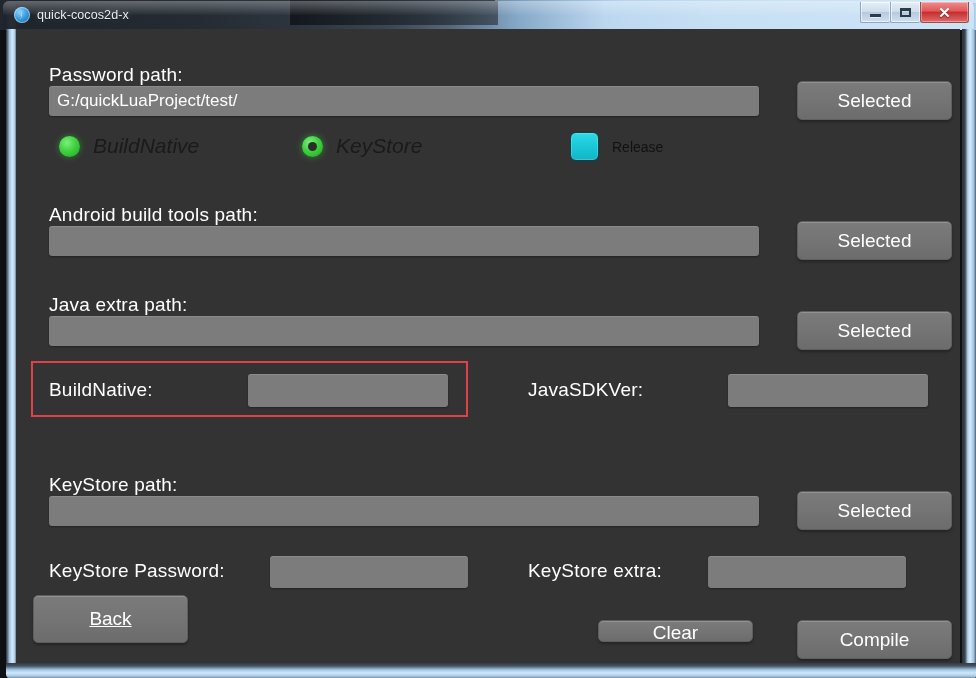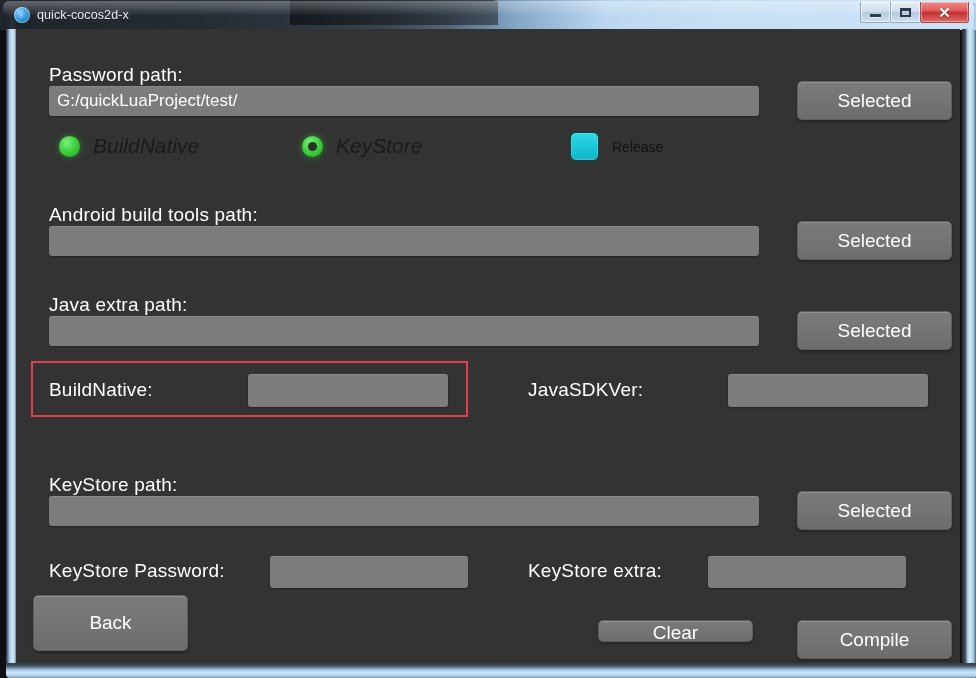--- a/index.html
+++ b/index.html
@@ -320,19 +320,19 @@
   <div class="row-label abs" style="left:33px; top:445px;">KeyStore path:</div>
   <input class="text-input abs" style="left: 33px; top: 467px; width: 710px;" value="">
   <button class="btn abs" style="left:781px; top:462px; width:155px; height:39px;">Selected</button>
 
   <div class="row-label abs" style="left:33px; top:531px;">KeyStore Password:</div>
   <input class="text-input abs" style="left: 254px; top: 527px; width: 198px; height: 32px;" type="password" value="">
 
   <div class="row-label abs" style="left:512px; top:531px;">KeyStore extra:</div>
   <input class="text-input abs" style="left: 692px; top: 527px; width: 198px; height: 32px;" value="">
 
-  <button class="btn abs" style="left:17px; top:566px; width:155px; height:56px;">Back</button>
+  <button class="btn abs" style="left:17px; top:566px; width:155px; height:48px;text-decoration:underline;">Back</button>
   <button class="btn abs" style="left:582px; top:591px; width:155px; height:22px;">Clear</button>
   <button class="btn abs" style="left:781px; top:591px; width:155px; height:39px;">Compile</button>
 
 </div>
 
 <div id="annotation-box"></div>
 
 </body></html>

